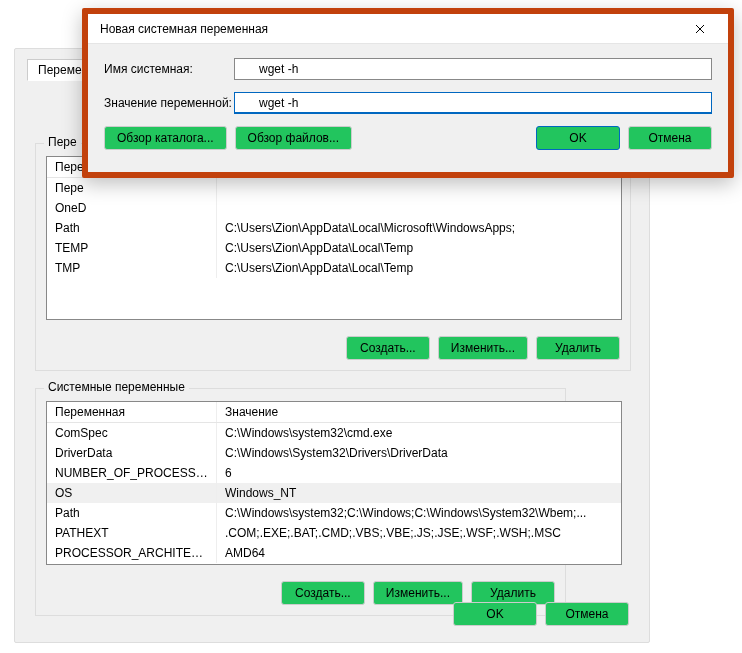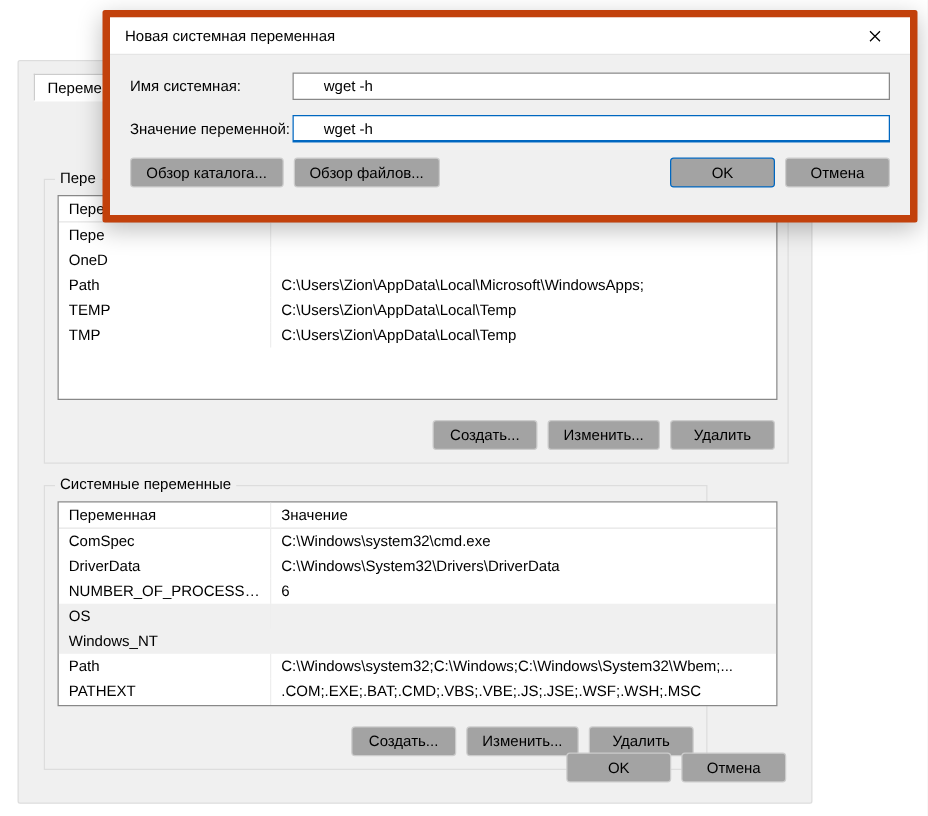--- a/index.html
+++ b/index.html
@@ -79,32 +79,32 @@
     padding: 3px 8px;
     white-space: nowrap;
     overflow: hidden;
     text-overflow: ellipsis;
   }
   .col-name { width: 170px; flex-shrink: 0; border-right: 1px solid #eee;}
   .col-val { flex: 1; }
   .th { font-weight: 400; }
   .table-body { }
   .tr { display: flex; }
-  .tr.selected { background: #f0f0f0; flex-direction: column; }
+  .tr.selected { background: #f0f0f0; }
   .button-row {
     position: absolute;
     bottom: 10px;
     right: 10px;
     display: flex;
     gap: 8px;
   }
   .win-btn {
     min-width: 84px;
     height: 24px;
-    background: #a3a3a3;
+    background: #22c55e;
     border: 1px solid #ccc;
     border-radius: 3px;
     font-family: inherit;
     font-size: 12px;
     padding: 0 12px;
     cursor: default;
   }
   .footer-row {
     position: absolute;
     bottom: 16px;

